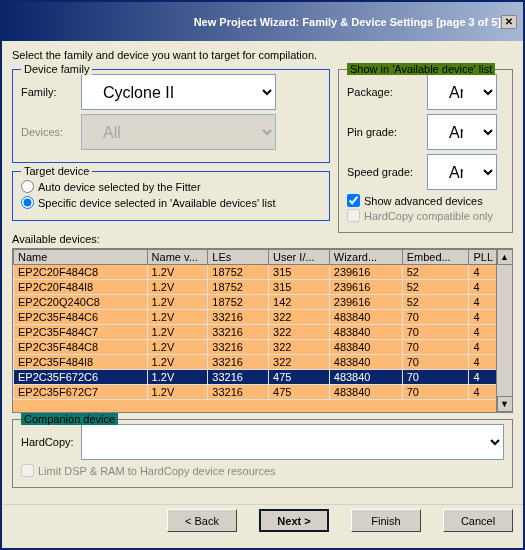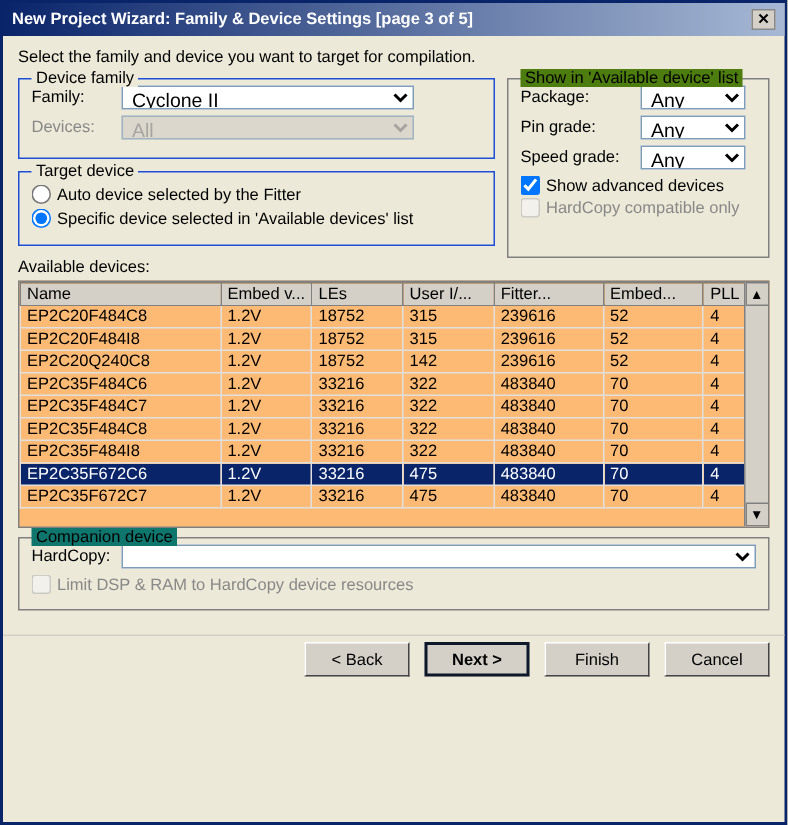--- a/index.html
+++ b/index.html
@@ -16,22 +16,22 @@
       position: relative;
     }
     .titlebar {
       background: linear-gradient(to right, #0a246a, #a6b8d4);
       color: white;
       padding: 3px 6px;
       font-size: 11px;
       font-weight: bold;
       display: flex;
       align-items: center;
-      justify-content: space-between;
-      height: 22px;
+      justify-content: flex-end;
+      height: 39px;
     }
     .titlebar-close {
       background: #d4d0c8;
       border: 1px solid #888;
       width: 16px;
       height: 14px;
       font-size: 10px;
       display: flex;
       align-items: center;
       justify-content: center;
@@ -69,23 +69,23 @@
       min-width: 60px;
       font-size: 11px;
     }
     .label-sm {
       min-width: 80px;
       font-size: 11px;
     }
     select, input[type=text] {
       border: 1px solid #7f9db9;
       background: white;
-      font-size: 13px;
-      height: 16px;
-      padding: 0 2px;
+      font-size: 16px;
+      height: 36px;
+      padding: 0 17px;
     }
     .select-family {
       width: 195px;
     }
     .select-devices {
       width: 195px;
       background: #d4d0c8;
       color: #888;
     }
     .select-any {
@@ -238,21 +238,21 @@
       top: -7px;
       left: 8px;
       background: #0f766e;
       padding: 0 3px;
       font-size: 11px;
     }
     .bottom-buttons {
       display: flex;
       justify-content: flex-end;
       align-items: center;
-      gap: 10px;
+      gap: 22px;
       padding: 4px 10px 8px 10px;
       border-top: 1px solid #d4d0c8;
     }
     .btn {
       min-width: 70px;
       height: 23px;
       background: #d4d0c8;
       border: 1px solid #808080;
       font-size: 11px;
       cursor: pointer;
@@ -353,24 +353,24 @@
 
     <div class="available-section">
       <div class="available-label">Available devices:</div>
       <div class="table-container">
         <div style="display:flex; height:100%;">
           <div style="flex:1; overflow:auto;">
             <table>
               <thead class="table-header">
                 <tr>
                   <th class="col-name">Name</th>
-                  <th class="col-core">Embed v...</th>
+                  <th class="col-core">Name v...</th>
                   <th class="col-le">LEs</th>
                   <th class="col-user">User I/...</th>
-                  <th class="col-mem">Fitter...</th>
+                  <th class="col-mem">Wizard...</th>
                   <th class="col-emb">Embed...</th>
                   <th class="col-pll">PLL</th>
                 </tr>
               </thead>
               <tbody id="device-tbody">
               <tr>
                     <td>EP2C20F484C8</td>
                     <td>1.2V</td>
                     <td>18752</td>
                     <td>315</td>

